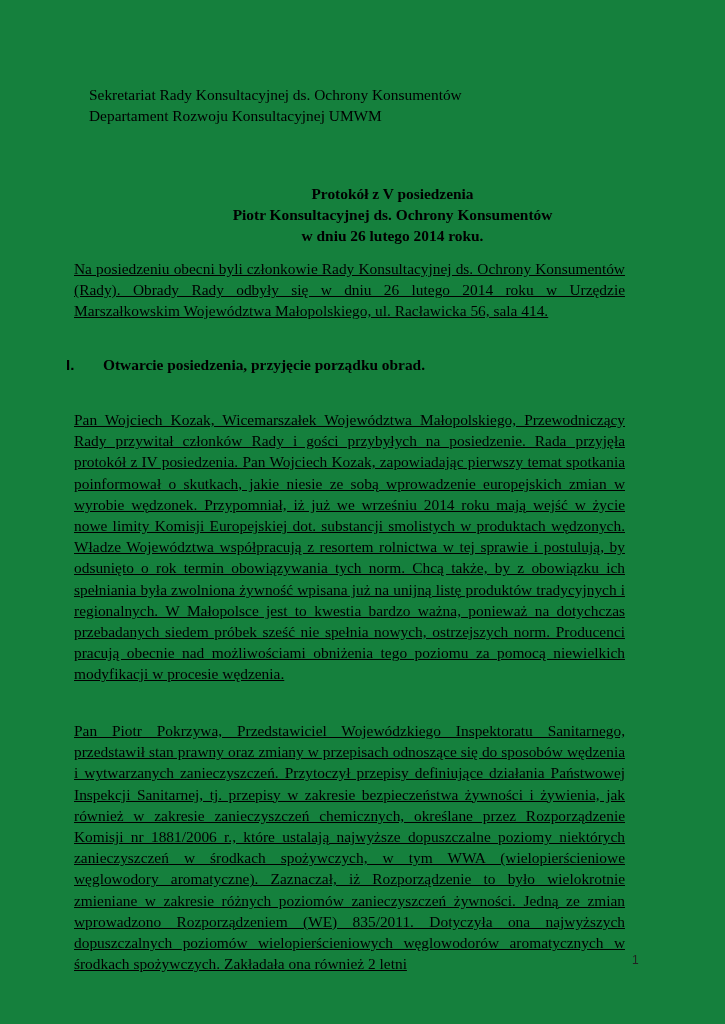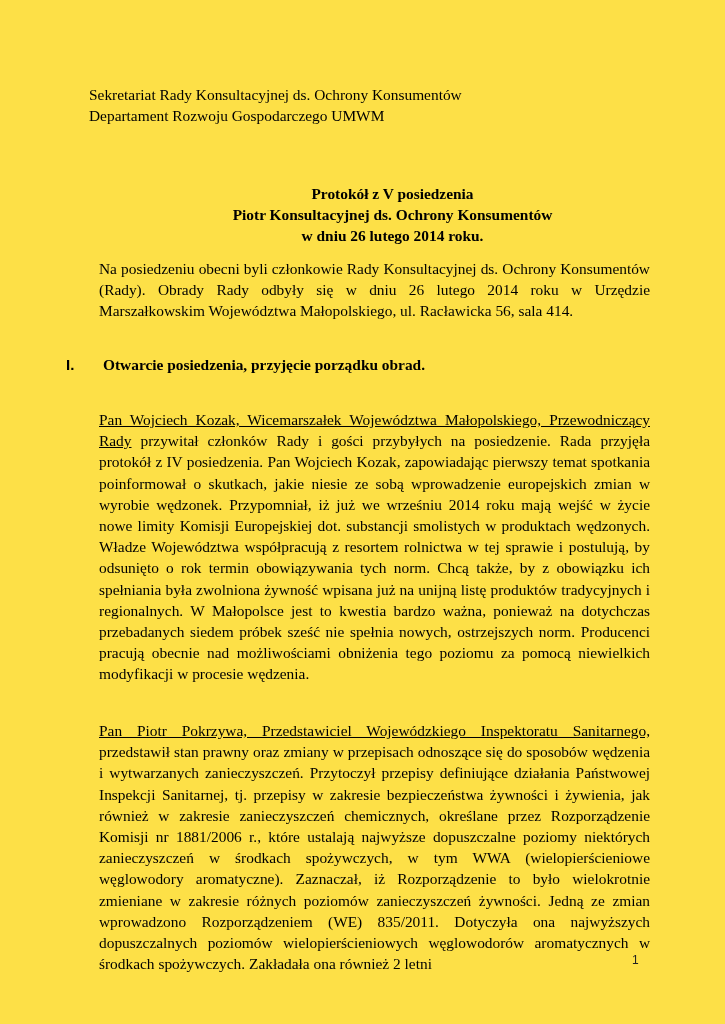--- a/index.html
+++ b/index.html
@@ -1,38 +1,38 @@
 <!DOCTYPE html>
 <html><head>
   <meta charset="utf-8">
   <style>
     html, body { margin: 0; padding: 0; background: #ffffff; }
     body { width: 725px; height: 1024px; position: relative; overflow: hidden; color: #000; }
-    .page { position: absolute; left: 0; top: 0; width: 725px; height: 1024px; background: #fde047; }
+    .page { position: absolute; left: 0; top: 0; width: 725px; height: 1024px; background: #15803d; }
     .serif { font-family: "Liberation Serif", "DejaVu Serif", serif; font-size: 15.4px; }
     .header { position: absolute; left: 89px; top: 84px; line-height: 21px; }
     .header div { white-space: nowrap; }
     .title { position: absolute; left: 0; width: 725px; top: 183px; text-align: center; font-weight: bold; line-height: 21px; margin-left: 30px; }
     .title div { white-space: nowrap; }
-    .para { position: absolute; left: 99px; width: 551px; text-align: justify; line-height: 21.2px; }
+    .para { position: absolute; left: 74px; width: 551px; text-align: justify; line-height: 21.2px; text-decoration: underline; }
     .para p { margin: 0; }
     .section { position: absolute; left: 66px; width: 574px; font-weight: bold; line-height: 21.5px; }
     .section .num { position: absolute; left: 0; top: 0; font-family: "Liberation Sans", "DejaVu Sans", sans-serif; font-size: 15px; }
     .section .txt { margin-left: 37px; text-align: justify; }
     .u { text-decoration: underline; }
     .pageno { position: absolute; left: 632px; top: 953px; font-family: "Liberation Sans", "DejaVu Sans", sans-serif; font-size: 12px; color: #222; }
   </style>
 </head>
 <body>
 
 <div class="page">
 
   <div class="header serif">
     <div>Sekretariat Rady Konsultacyjnej ds. Ochrony Konsumentów</div>
-    <div>Departament Rozwoju Gospodarczego UMWM</div>
+    <div>Departament Rozwoju Konsultacyjnej UMWM</div>
   </div>
 
   <div class="title serif">
     <div>Protokół z V posiedzenia</div>
     <div>Piotr Konsultacyjnej ds. Ochrony Konsumentów</div>
     <div>w dniu 26 lutego 2014 roku.</div>
   </div>
 
   <div class="para serif" style="top:258px;">
     <p>Na posiedzeniu obecni byli członkowie Rady Konsultacyjnej ds. Ochrony Konsumentów (Rady). Obrady Rady odbyły się w dniu 26 lutego 2014 roku w Urzędzie Marszałkowskim Województwa Małopolskiego, ul. Racławicka 56, sala 414.</p>

